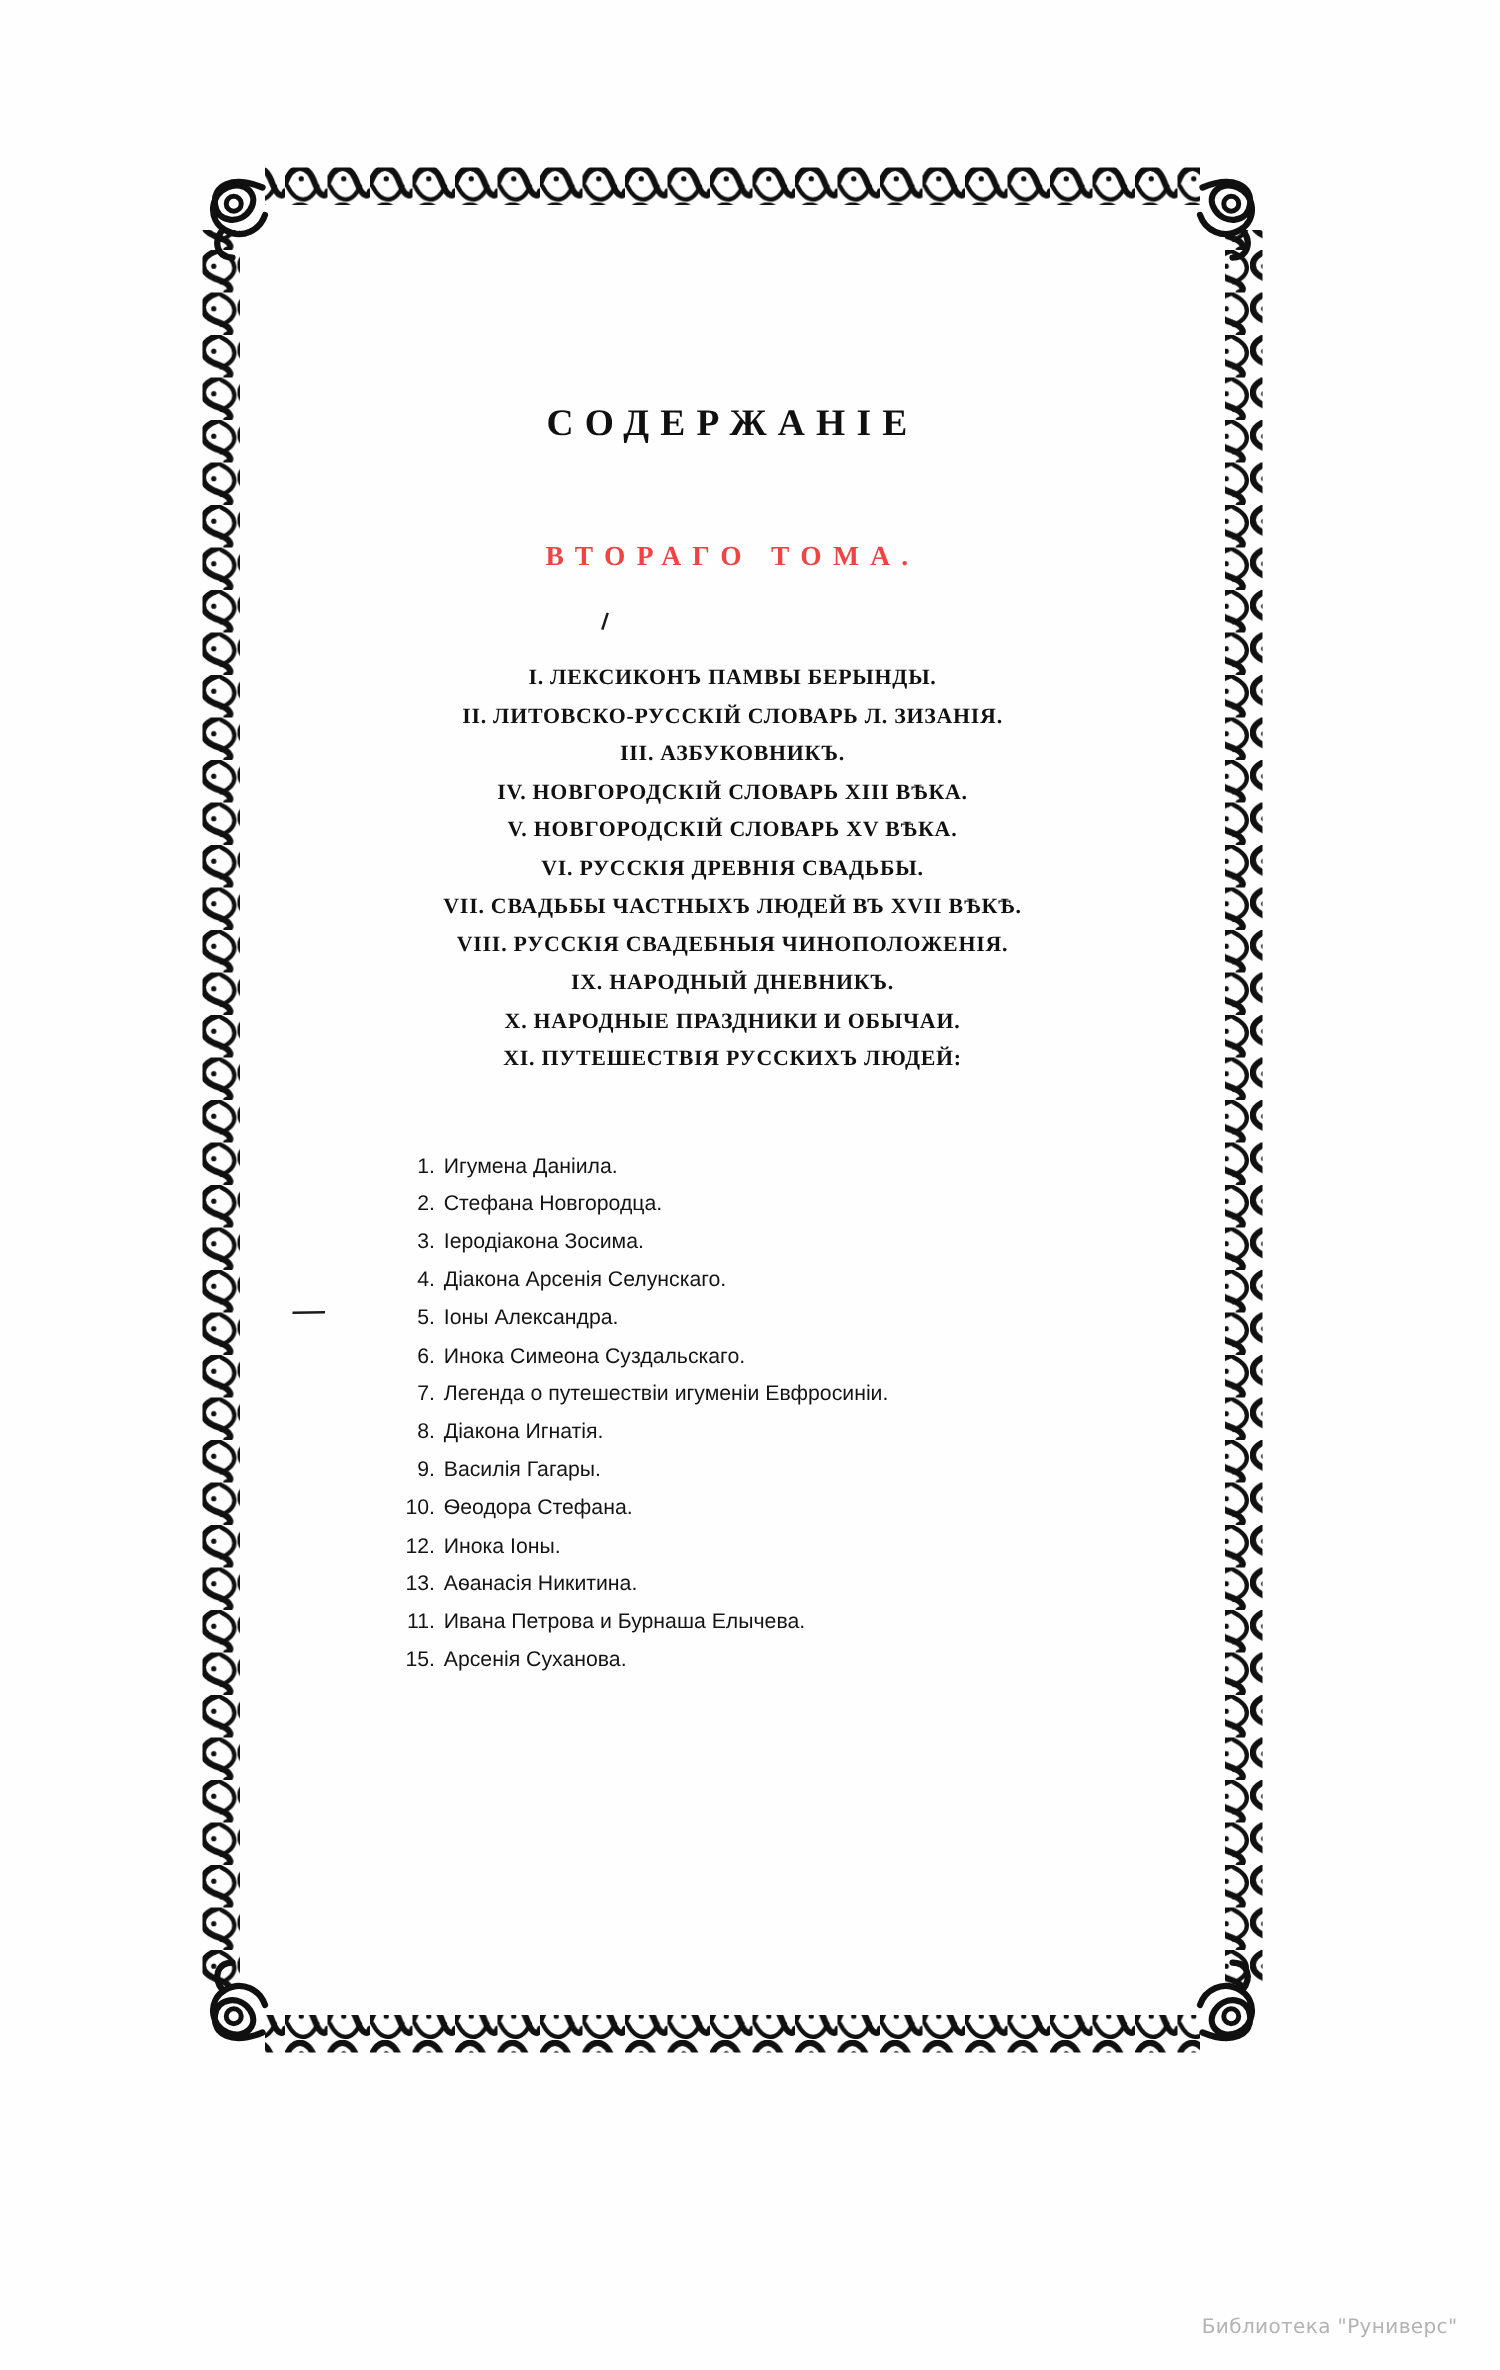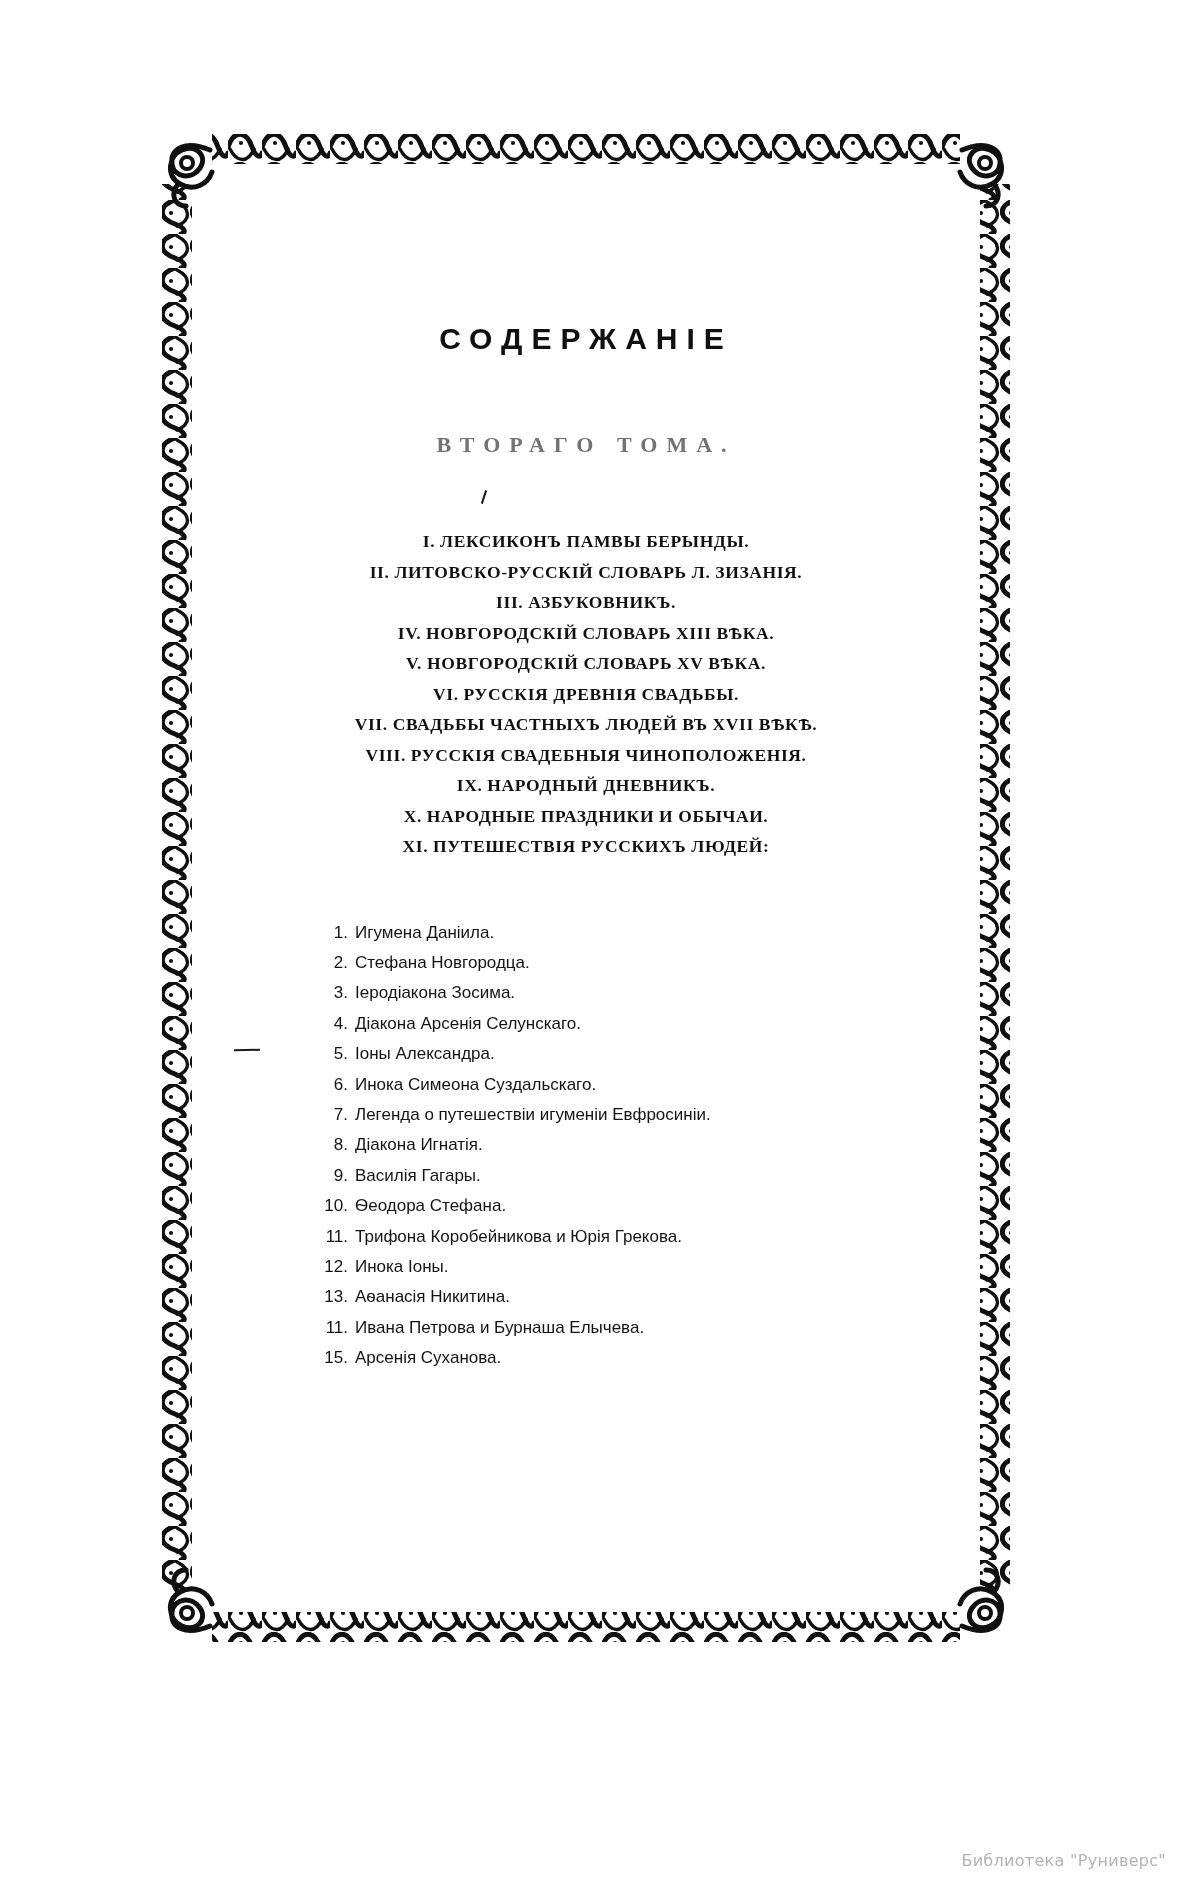--- a/index.html
+++ b/index.html
@@ -48,31 +48,31 @@
     width: 772px;
     height: 1432px;
   }
 
   .title {
     text-align: center;
     font-size: 30px;
     letter-spacing: 9px;
     font-weight: 700;
     margin-top: 150px;
-    font-family: Liberation Sans, sans-serif;
+    font-family: Liberation Serif, serif;
     color: #101010;
   }
 
   .subtitle {
     text-align: center;
     font-size: 22px;
     letter-spacing: 9px;
     font-weight: 700;
     margin-top: 76px;
-    color: #737373;
+    color: #ef4444;
   }
 
   .roman-list {
     margin-top: 68px;
     text-align: center;
   }
   .roman-item {
     font-size: 17.5px;
     letter-spacing: 0.6px;
     font-weight: 700;
@@ -222,23 +222,20 @@
       <div class="arabic-item">
         <span class="num">8.</span><span>Діакона Игнатія.</span>
       </div>
       <div class="arabic-item">
         <span class="num">9.</span><span>Василія Гагары.</span>
       </div>
       <div class="arabic-item">
         <span class="num">10.</span><span>Ѳеодора Стефана.</span>
       </div>
       <div class="arabic-item">
-        <span class="num">11.</span><span>Трифона Коробейникова и Юрія Грекова.</span>
-      </div>
-      <div class="arabic-item">
         <span class="num">12.</span><span>Инока Іоны.</span>
       </div>
       <div class="arabic-item">
         <span class="num">13.</span><span>Аѳанасія Никитина.</span>
       </div>
       <div class="arabic-item">
         <span class="num">11.</span><span>Ивана Петрова и Бурнаша Елычева.</span>
       </div>
       <div class="arabic-item">
         <span class="num">15.</span><span>Арсенія Суханова.</span>

